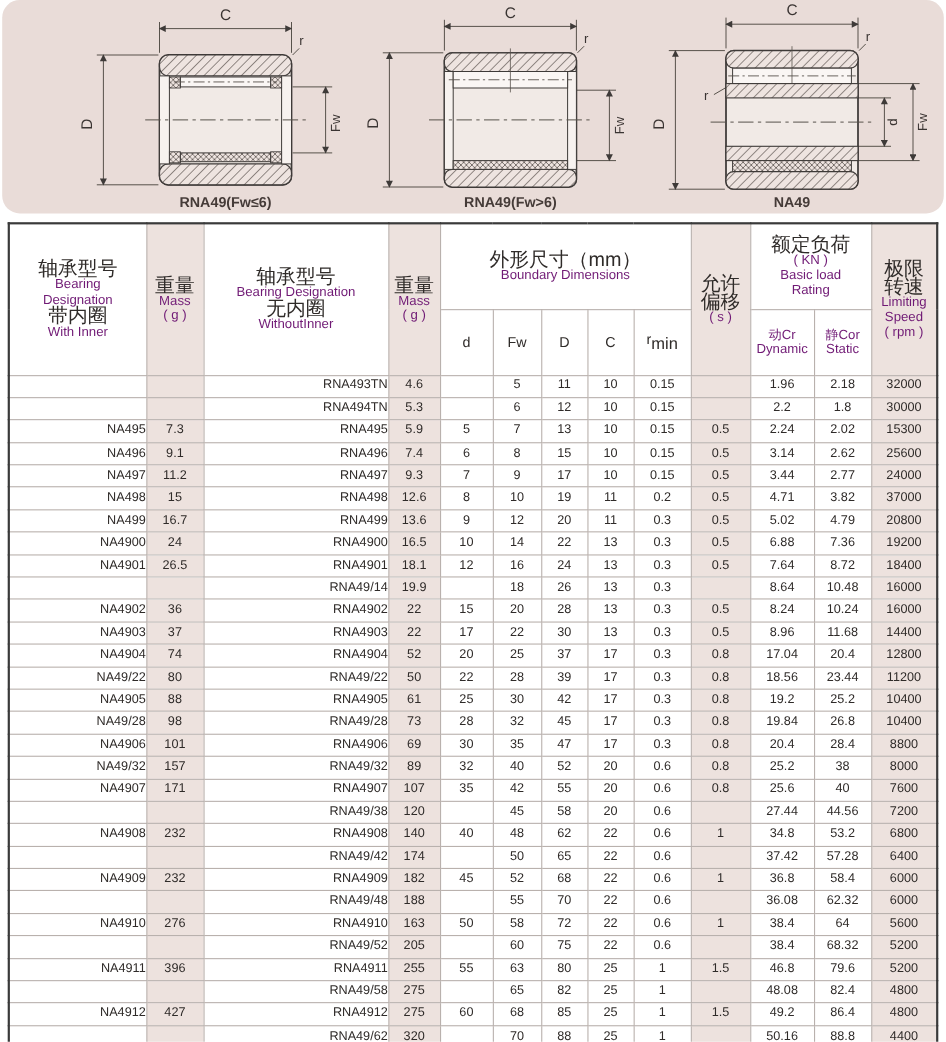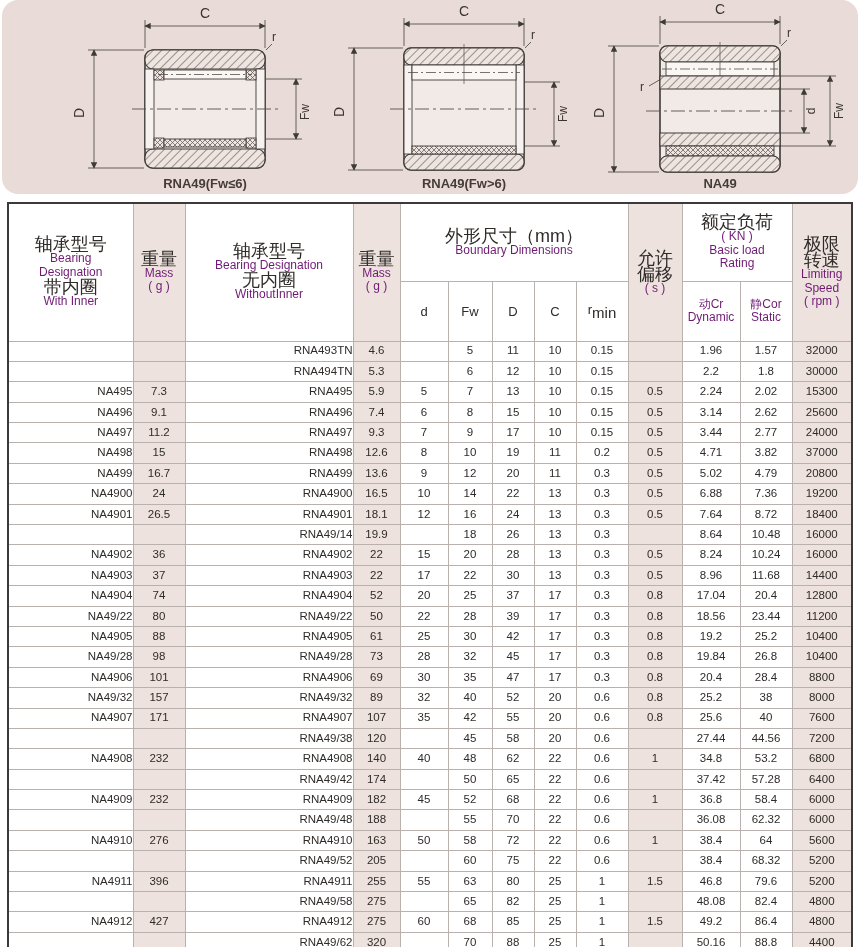--- a/index.html
+++ b/index.html
@@ -241,21 +241,21 @@
             <td class="pink"></td>
             <td class="al pad2">RNA493TN</td>
             <td class="pink">4.6</td>
             <td></td>
             <td>5</td>
             <td>11</td>
             <td>10</td>
             <td>0.15</td>
             <td class="pink"></td>
             <td>1.96</td>
-            <td>1.57</td>
+            <td>2.18</td>
             <td class="pink">32000</td>
           </tr>
           <tr>
             <td class="al pad1"></td>
             <td class="pink"></td>
             <td class="al pad2">RNA494TN</td>
             <td class="pink">5.3</td>
             <td></td>
             <td>6</td>
             <td>12</td>

